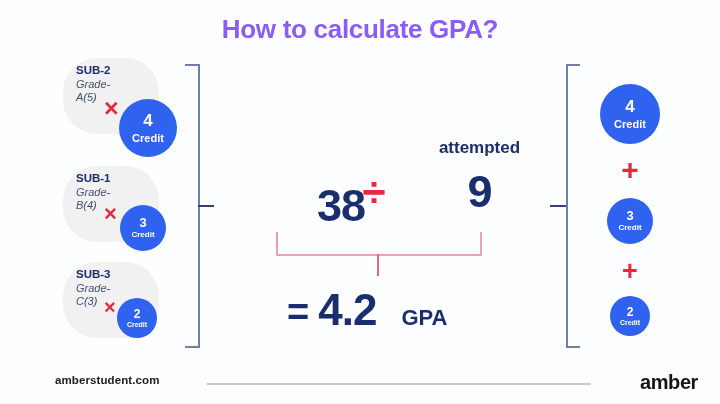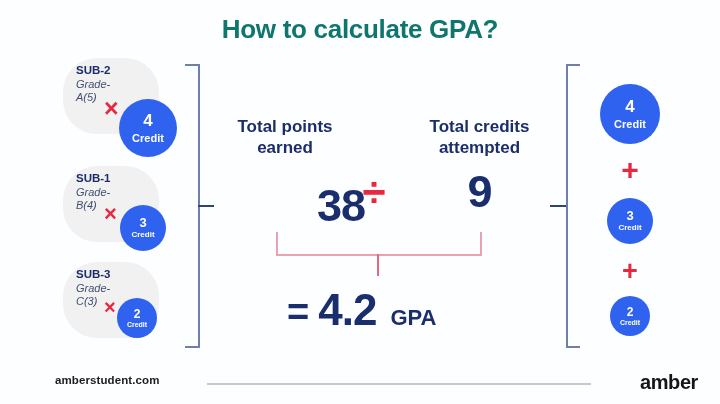--- a/index.html
+++ b/index.html
@@ -20,21 +20,21 @@
 
   
   #title {
     position: absolute;
     left: 0;
     top: 14px;
     width: 720px;
     text-align: center;
     font-size: 26px;
     font-weight: bold;
-    color: #0f766e;
+    color: #8b5cf6;
     letter-spacing: -0.3px;
   }
 
   
   .sub-blob {
     position: absolute;
     background: #f1f1f2;
     border-radius: 34px 34px 34px 34px;
     width: 96px;
     height: 76px;
@@ -187,21 +187,21 @@
     font-size: 44px;
     font-weight: bold;
     line-height: 1;
     margin-left: 9px;
     letter-spacing: -1px;
   }
   #result-line .gpa {
     font-size: 22px;
     font-weight: bold;
     line-height: 1;
-    margin-left: 14px;
+    margin-left: 25px;
   }
 
   
   .plus {
     position: absolute;
     color: #e8283f;
     font-size: 30px;
     font-weight: bold;
     line-height: 1;
     text-align: center;
@@ -279,30 +279,26 @@
     <span class="lbl">Credit</span>
   </div>
 
   <div class="bracket" style="left:180px; top:64px; width:34px; height:284px;">
     <div class="vert" style="left:18px;"></div>
     <div class="arm" style="left:5px; top:0;"></div>
     <div class="arm" style="left:5px; bottom:0; top:auto;"></div>
     <div class="stem" style="left:18px; top:141px;"></div>
   </div>
 
-  <div class="center-head" style="left:205px; top:116px; width:160px;">
-    <span>Total points</span><br>
-    <span>earned</span>
-  </div>
   <div class="big-num" style="left:205px; top:183px; width:160px;text-align:right;">38</div>
 
   <div class="divide" style="left:348px; top:172px; width:52px;">÷</div>
 
   <div class="center-head" style="left:392px; top:116px; width:175px;">
-    <span>Total credits</span><br>
+    <br>
     <span>attempted</span>
   </div>
   <div class="big-num" style="left:392px; top:169px; width:175px;">9</div>
 
   <div id="result-bracket" style="left:276px; top:232px; width:206px; height:46px;">
     <div class="rb-h" style="width:206px;"></div>
     <div class="rb-v" style="left:0;"></div>
     <div class="rb-v" style="right:0;"></div>
     <div class="rb-stem" style="left:101px;"></div>
   </div>

